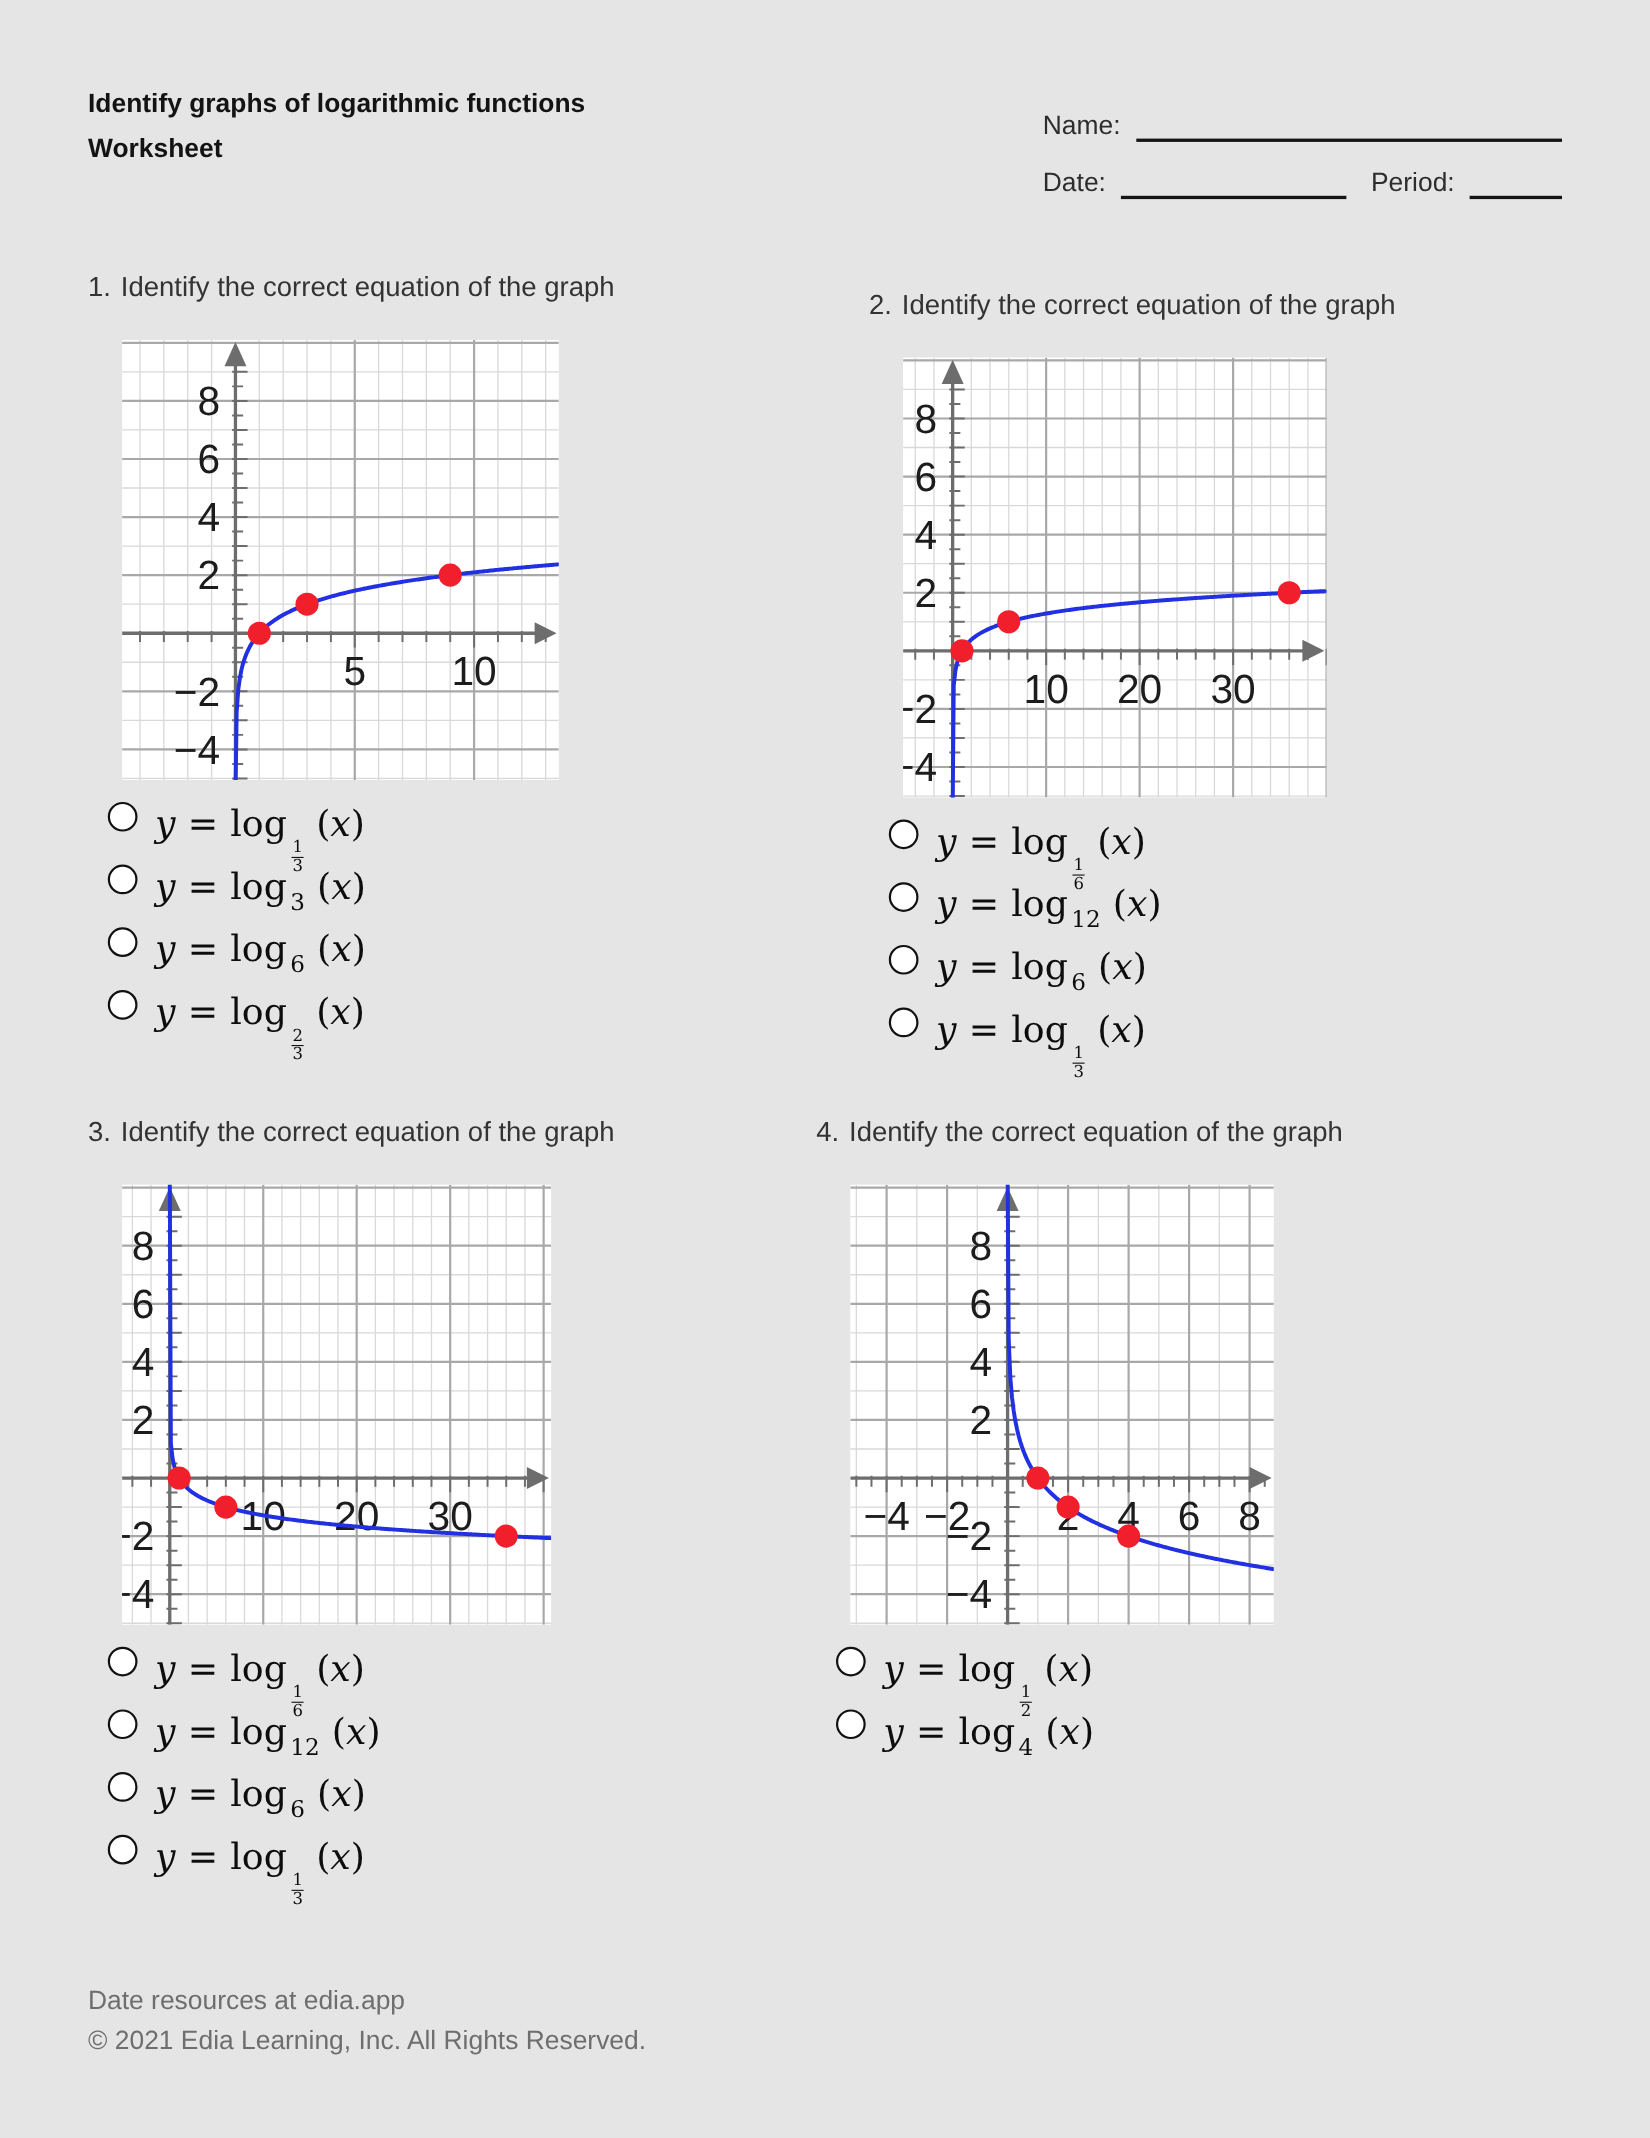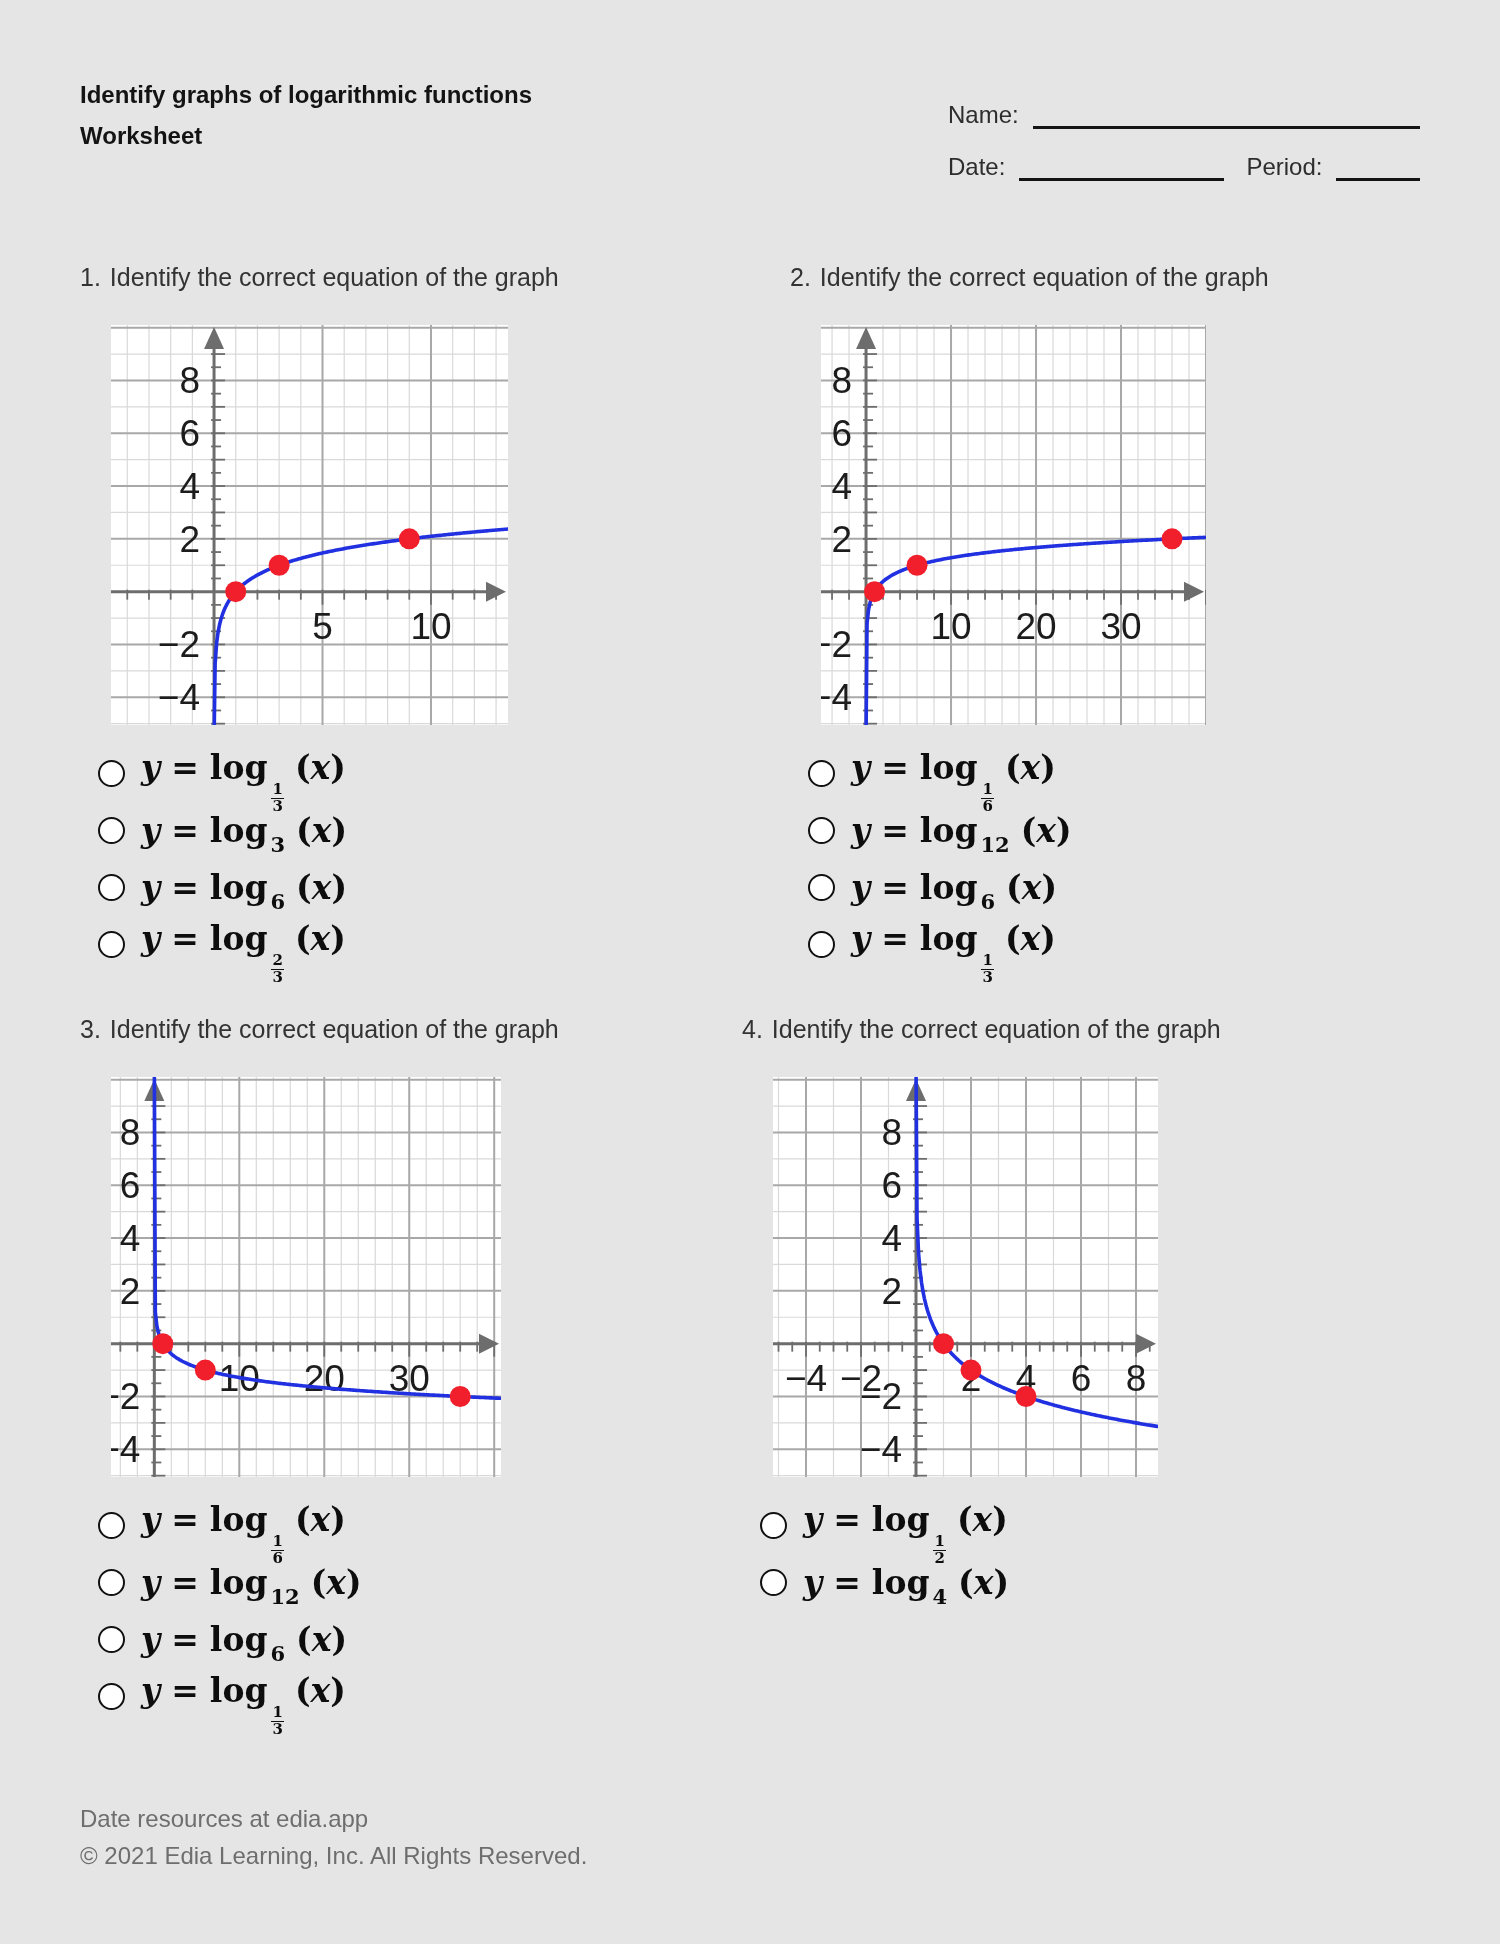--- a/index.html
+++ b/index.html
@@ -10,29 +10,29 @@
   .title-line{font-size:24px;font-weight:bold;color:#131313;line-height:41px;}
   .fields{position:absolute;left:948px;top:84px;width:472px;margin-top:15px;}
   .field-row{display:flex;align-items:flex-end;font-size:24px;color:#2d2d2d;height:30px;}
   .field-row + .field-row{margin-top:22px;}
   .blank{border-bottom:3px solid #141414;height:22px;display:inline-block;}
   .blank.grow{flex:1;margin-left:14px;}
   .blank.date{width:205px;margin-left:14px;}
   .period-lbl{margin-left:22px;}
   
   .question{position:absolute;width:665px;}
-  .question:nth-of-type(1){left:80px;top:260px;}
+  .question:nth-of-type(1){left:80px;top:244px;}
   .question:nth-of-type(2){left:790px;top:260px;}
   .question:nth-of-type(3){left:80px;top:1012px;}
   .question:nth-of-type(4){left:742px;top:1012px;}
   .q-heading{margin:0;font-size:25px;font-weight:normal;color:#333;line-height:34px;}
   .q-number{margin-right:9px;}
   .graph{display:block;margin:31px 0 0 31px;background:#fff;}
   .options{margin:20px 0 0 18px;}
-  .option{display:flex;align-items:center;height:57px;font-weight:bold;}
+  .option{display:flex;height:57px;}
   .radio{width:23px;height:23px;border:2.5px solid #111;border-radius:50%;
          background:#fff;flex:0 0 auto;margin-right:16px;}
   .math{font-family:"DejaVu Serif",serif;font-size:33px;color:#0d0d0d;white-space:nowrap;}
   .math .var{font-style:italic;}
   .math .rel{margin:0 11px;}
   .math .fn{margin-right:1px;}
   .math .sub{font-size:21px;position:relative;top:10px;margin-left:2px;}
   .math .frac{display:inline-flex;flex-direction:column;align-items:center;
               font-size:15px;line-height:1.05;transform:translateY(15px);margin-left:3px;}
   .math .frac .den{border-top:1.6px solid #111;padding:0 1px;}

